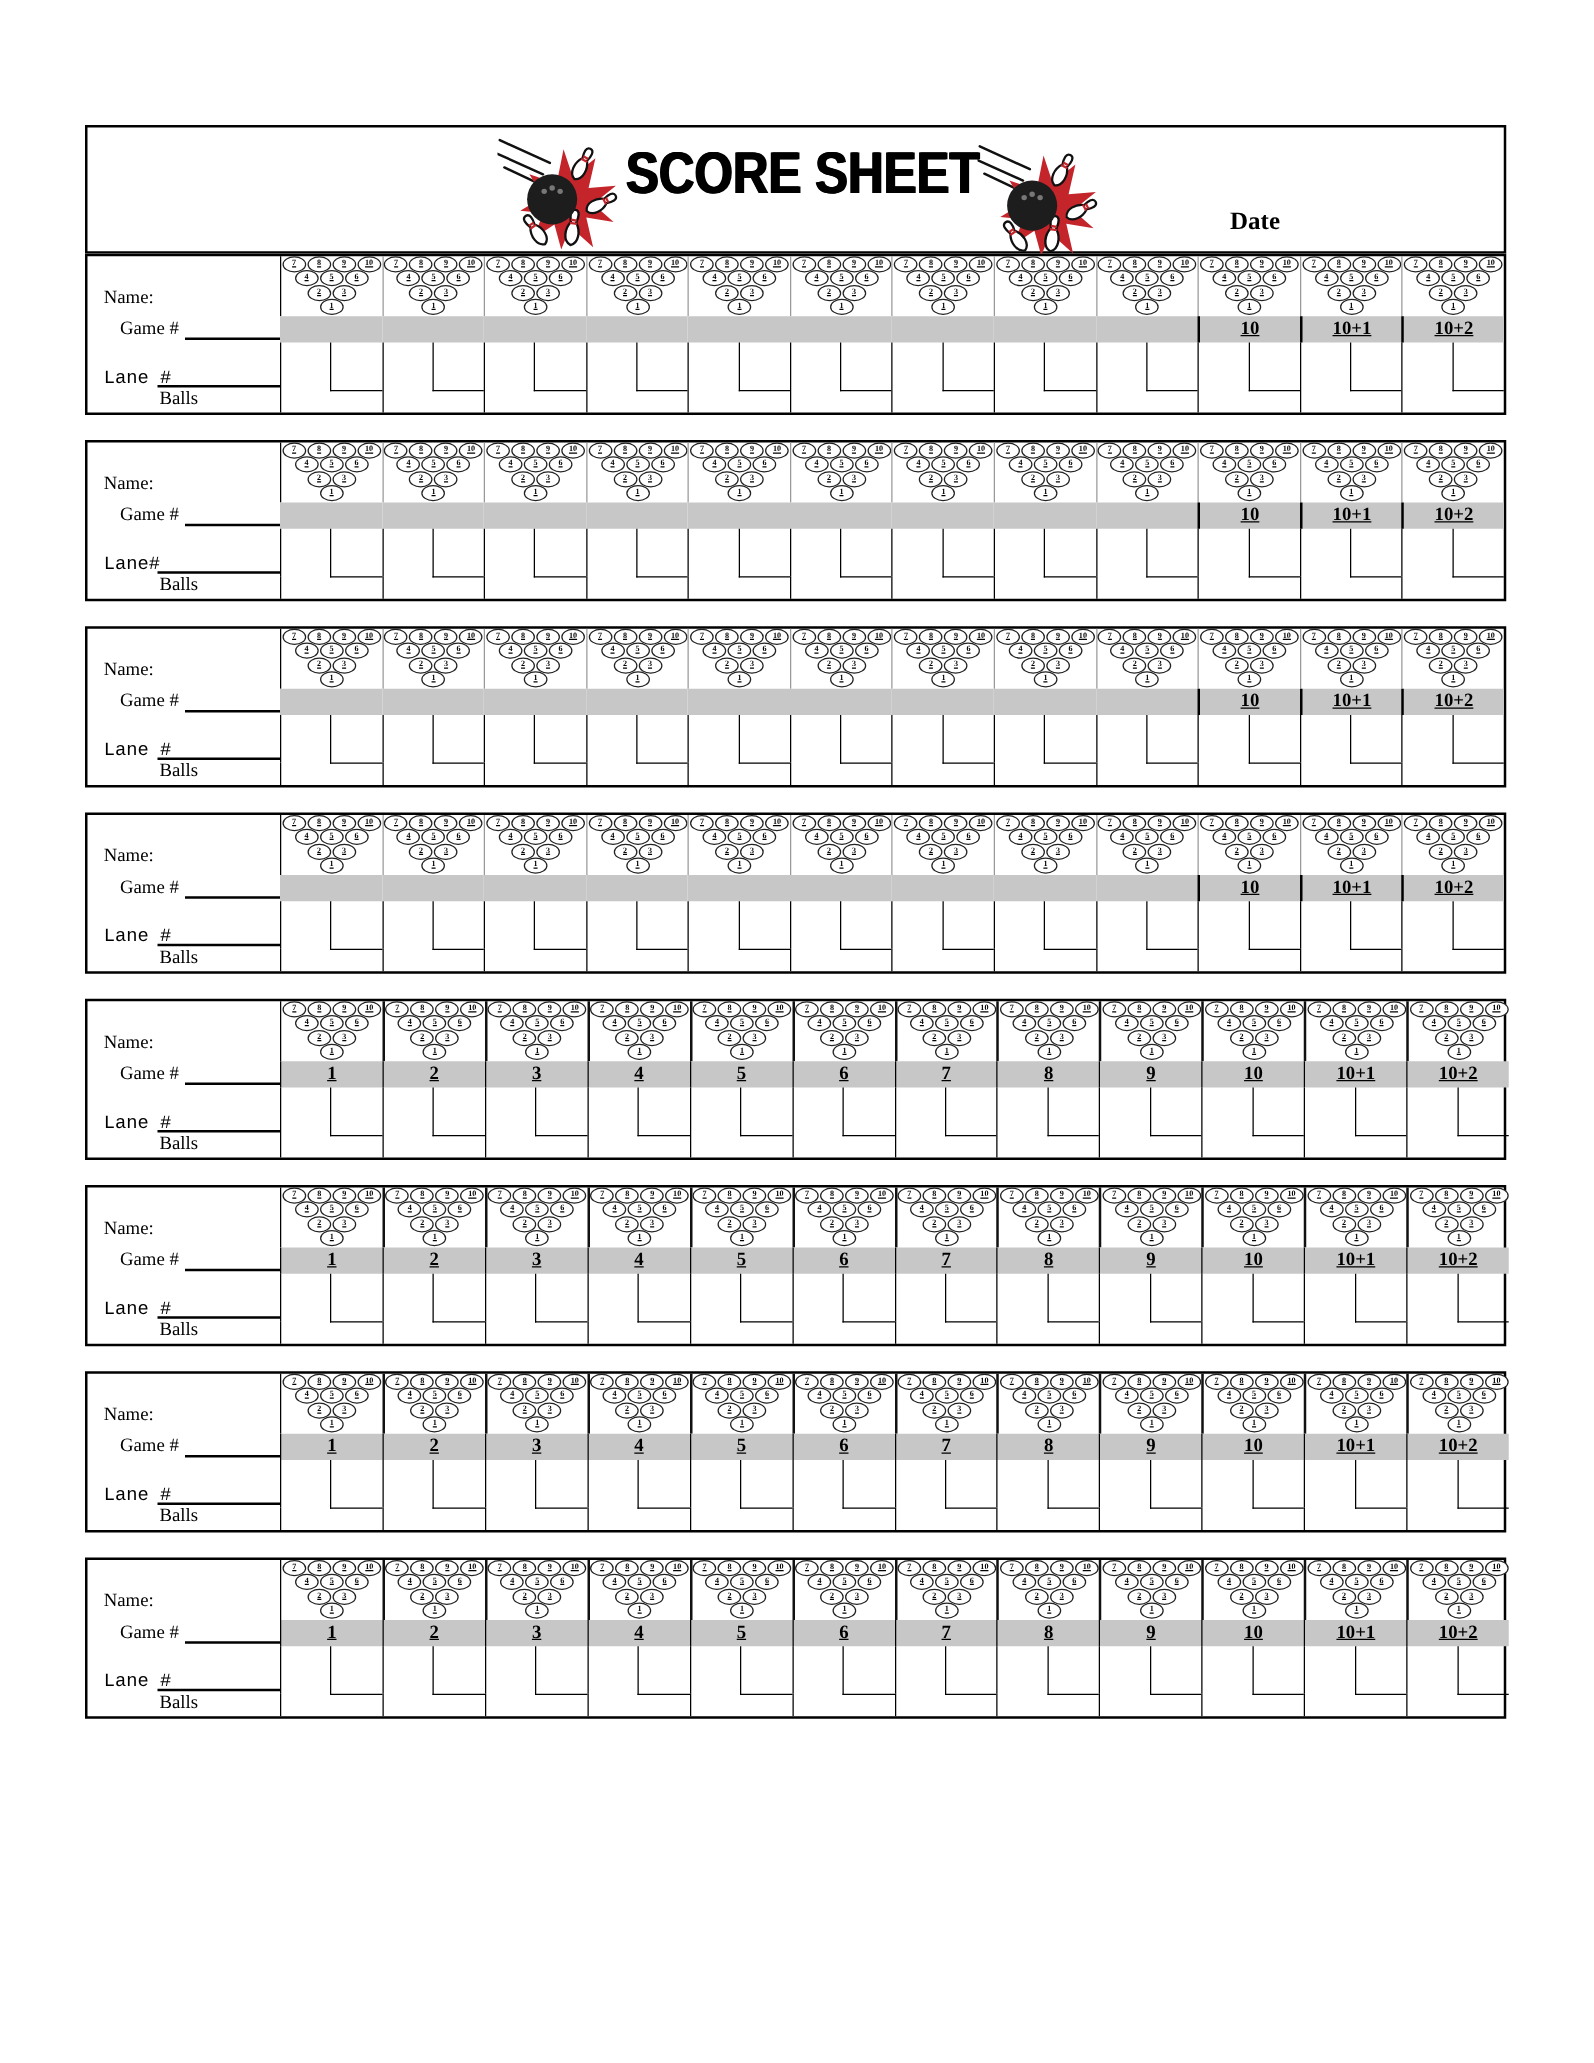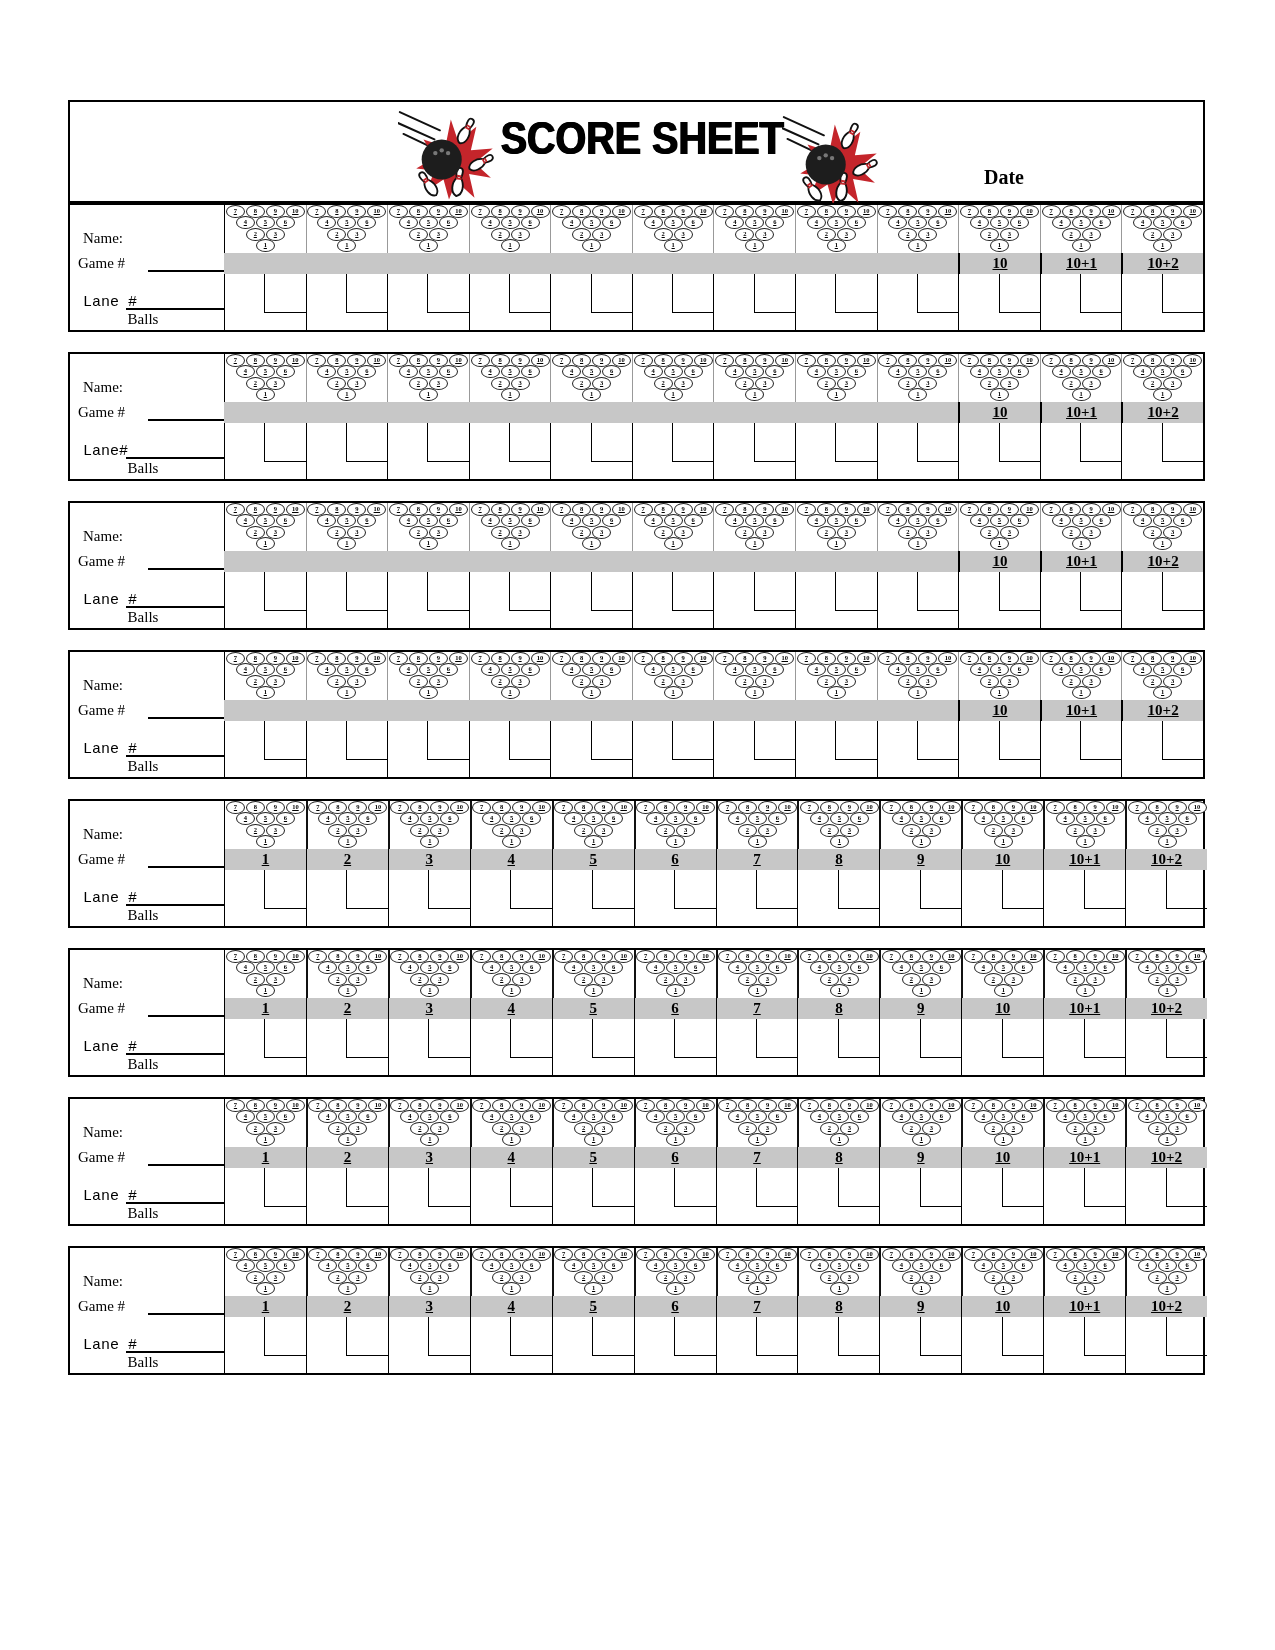--- a/index.html
+++ b/index.html
@@ -18,21 +18,21 @@
   .art{position:absolute;width:102px;height:102px;}
   .art-left{left:328px;top:1px;}
   .art-right{left:712px;top:6px;}
 
   
   .block{position:absolute;left:68px;width:1137px;height:129px;border:2px solid #000;
          box-sizing:border-box;display:flex;background:#fff;}
   .labels{width:154px;flex:none;position:relative;font-size:15px;}
   .lbl{position:absolute;white-space:nowrap;}
   .name{left:13px;top:25px;}
-  .game{left:8px;top:50px;}
+  .game{left:26px;top:50px;}
   .game-line{position:absolute;left:78px;top:65px;width:76px;height:0;border-bottom:2px solid #000;}
   .lane{left:13px;top:89px;font-family:Liberation Mono, monospace;}
   .lane-line{position:absolute;left:56px;top:103px;width:98px;height:0;border-bottom:2px solid #000;}
   .balls{left:0;top:106px;width:146px;text-align:center;}
 
   .frames{flex:1;display:flex;text-decoration:underline;}
   .col{flex:1;display:flex;flex-direction:column;box-sizing:border-box;min-width:0;}
   .col>div{box-sizing:border-box;}
 
   .pins{height:48px;display:flex;flex-direction:column;align-items:center;justify-content:center;

